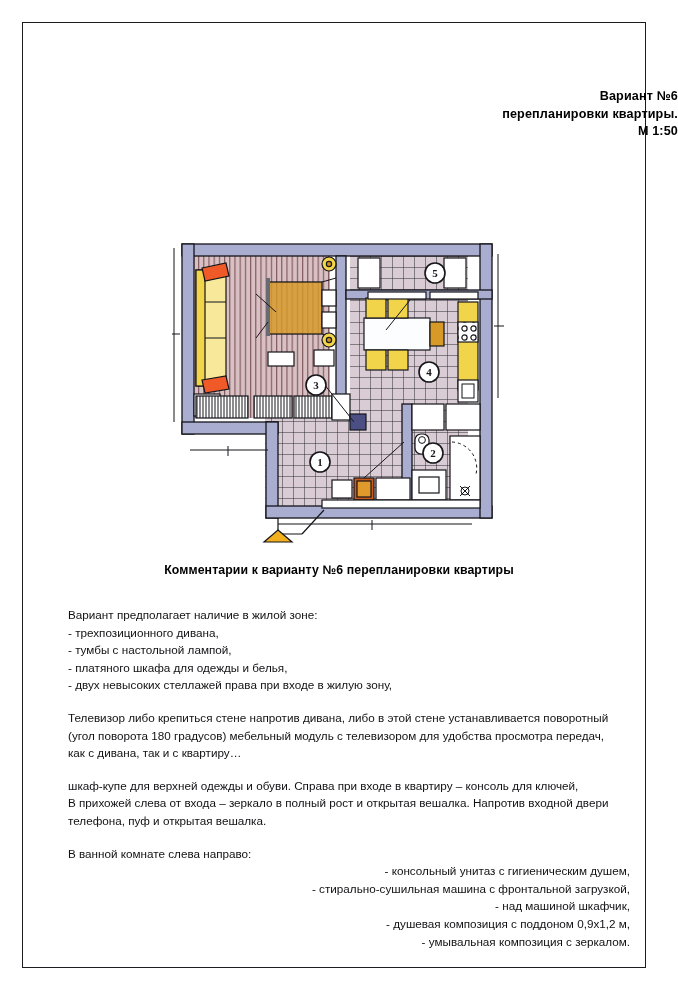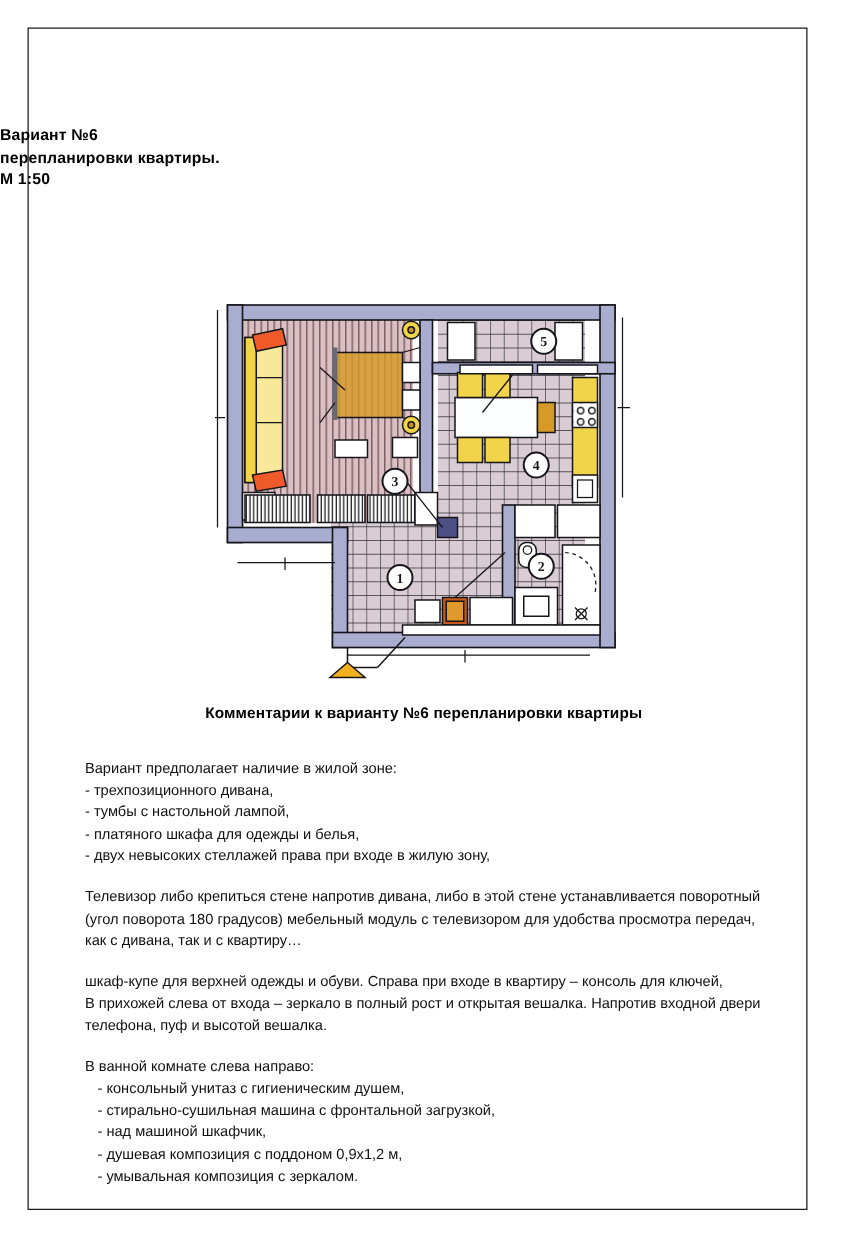--- a/index.html
+++ b/index.html
@@ -31,23 +31,23 @@
     height: 946px;
     border: 1.4px solid #1b1b20;
     box-sizing: border-box;
     pointer-events: none;
   }
 
   
   .title-block {
     position: absolute;
     left: 0;
-    top: 100px;
+    top: 88px;
     width: 678px;
-    text-align: left;
+    text-align: right;
   }
   .title-line {
     font-size: 12.6px;
     font-weight: bold;
     line-height: 17.5px;
     letter-spacing: 0.15px;
     color: #000;
   }
 
   
@@ -82,21 +82,21 @@
   .para {
     margin: 0 0 15px 0;
   }
   .para:last-child { margin-bottom: 0; }
   .tline {
     font-size: 11.7px;
     line-height: 17.6px;
     color: #111114;
     white-space: pre-wrap;
   }
-  .tline.indent { padding-left: 10px; }
+  .tline.indent { padding-left: 10px; text-align: right; }
 </style>
 </head>
 <body>
 
 <div class="page">
 
   <div class="page-border"></div>
 
   <div class="title-block">
     <div class="title-line">Вариант №6</div>
@@ -291,21 +291,21 @@
 
     <div class="para">
       <div class="tline">Телевизор либо крепиться стене напротив дивана, либо в этой стене устанавливается поворотный</div>
       <div class="tline">(угол поворота 180 градусов) мебельный модуль с телевизором для удобства просмотра передач,</div>
       <div class="tline">как с дивана, так и с квартиру…</div>
     </div>
 
     <div class="para">
       <div class="tline">шкаф-купе для верхней одежды и обуви. Справа при входе в квартиру – консоль для ключей,</div>
       <div class="tline">В прихожей слева от входа – зеркало в полный рост и открытая вешалка. Напротив входной двери</div>
-      <div class="tline">телефона, пуф и высотой вешалка.</div>
+      <div class="tline">телефона, пуф и открытая вешалка.</div>
     </div>
 
     <div class="para">
       <div class="tline">В ванной комнате слева направо:</div>
       <div class="tline indent">- консольный унитаз с гигиеническим душем,</div>
       <div class="tline indent">- стирально-сушильная машина с фронтальной загрузкой,</div>
       <div class="tline indent">- над машиной шкафчик,</div>
       <div class="tline indent">- душевая композиция с поддоном 0,9х1,2 м,</div>
       <div class="tline indent">- умывальная композиция с зеркалом.</div>
     </div>

